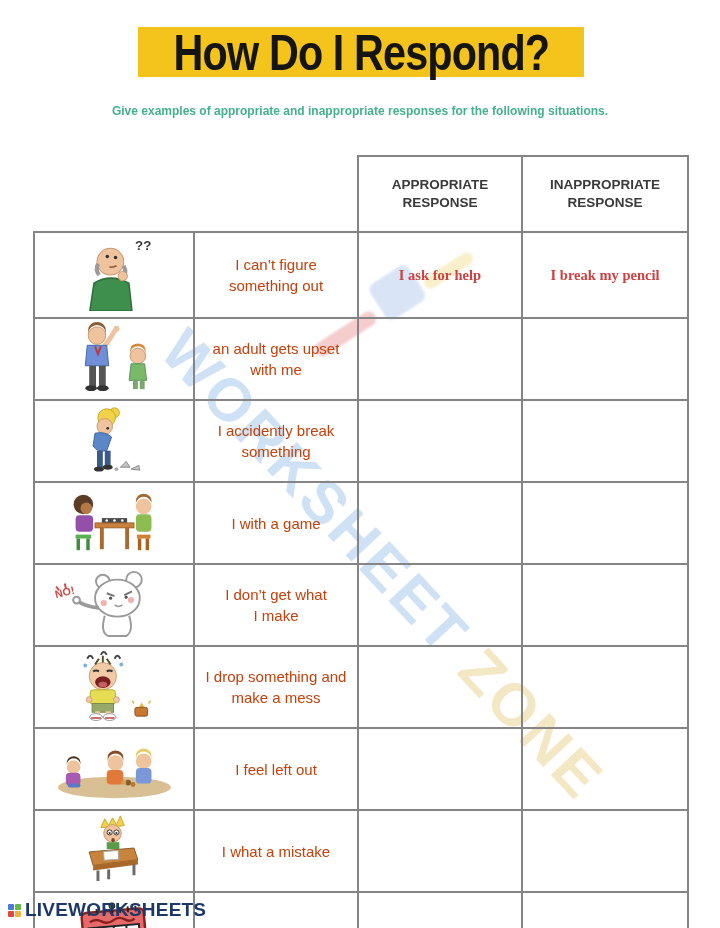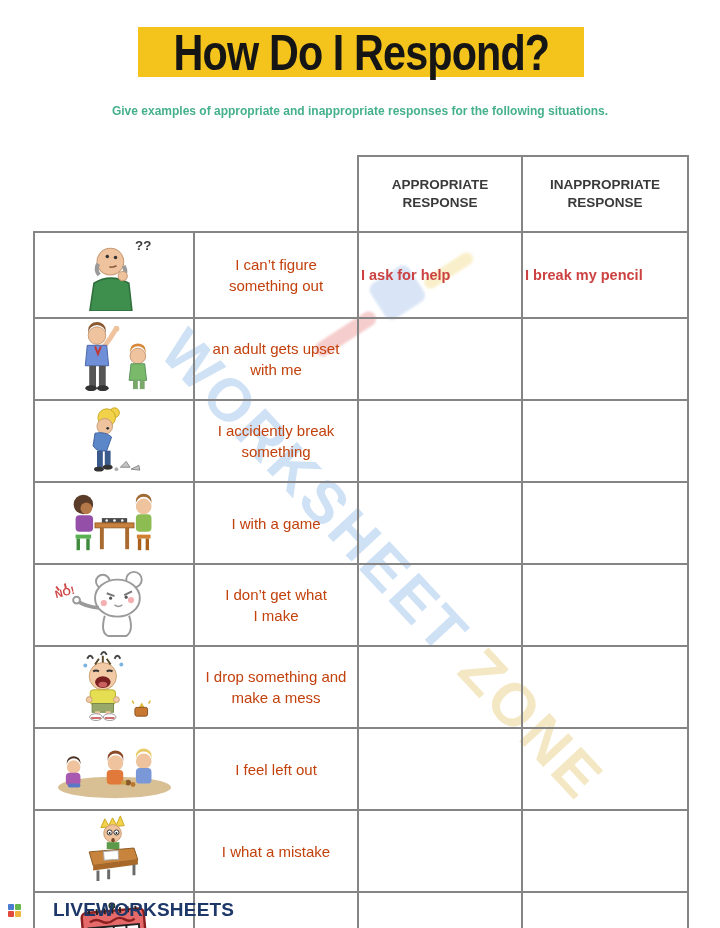--- a/index.html
+++ b/index.html
@@ -26,27 +26,27 @@
 
   
   table.sheet{position:absolute;left:33px;top:155px;width:654px;border-collapse:collapse;z-index:1;table-layout:fixed;}
   table.sheet th,table.sheet td{border:2px solid var(--border-color,#858585);padding:2px;background:transparent;}
   table.sheet th.blank{border:none;background:transparent;}
   table.sheet th{height:38px;font-size:13.5px;font-weight:700;color:#3a3a3a;text-align:center;white-space:pre-line;line-height:1.35;}
   table.sheet tr{height:76px;}
   table.sheet tr.first{height:80px;}
   td.img-cell{text-align:center;vertical-align:middle;}
   td.sit{font-size:15px;color:#c2410c;text-align:center;vertical-align:middle;white-space:pre-line;line-height:1.4;}
-  td.ans{font-size:14.5px;font-weight:600;color:var(--answer-color,#cc4242);vertical-align:middle;}
+  td.ans{font-size:14.5px;font-weight:600;color:var(--answer-color,#cc4242);text-align:center;vertical-align:middle;font-family:Liberation Serif, serif;}
 
   
   .footer{position:absolute;left:8px;top:899px;display:flex;align-items:center;gap:4px;z-index:2;}
   .logo-grid{display:grid;grid-template-columns:6px 6px;grid-template-rows:6px 6px;gap:1px;}
   .logo-grid span{border-radius:1px;}
-  .brand{font-size:19px;font-weight:800;color:var(--footer-color,#1d3868);letter-spacing:.2px;margin-left:28px;}
+  .brand{font-size:19px;font-weight:800;color:var(--footer-color,#1d3868);letter-spacing:.2px;}
 </style>
 </head>
 <body>
 
 <div class="page">
 
   <div class="wm-logo">
     <span class="red"></span>
       <span class="blue"></span>
       <span class="yellow"></span>

